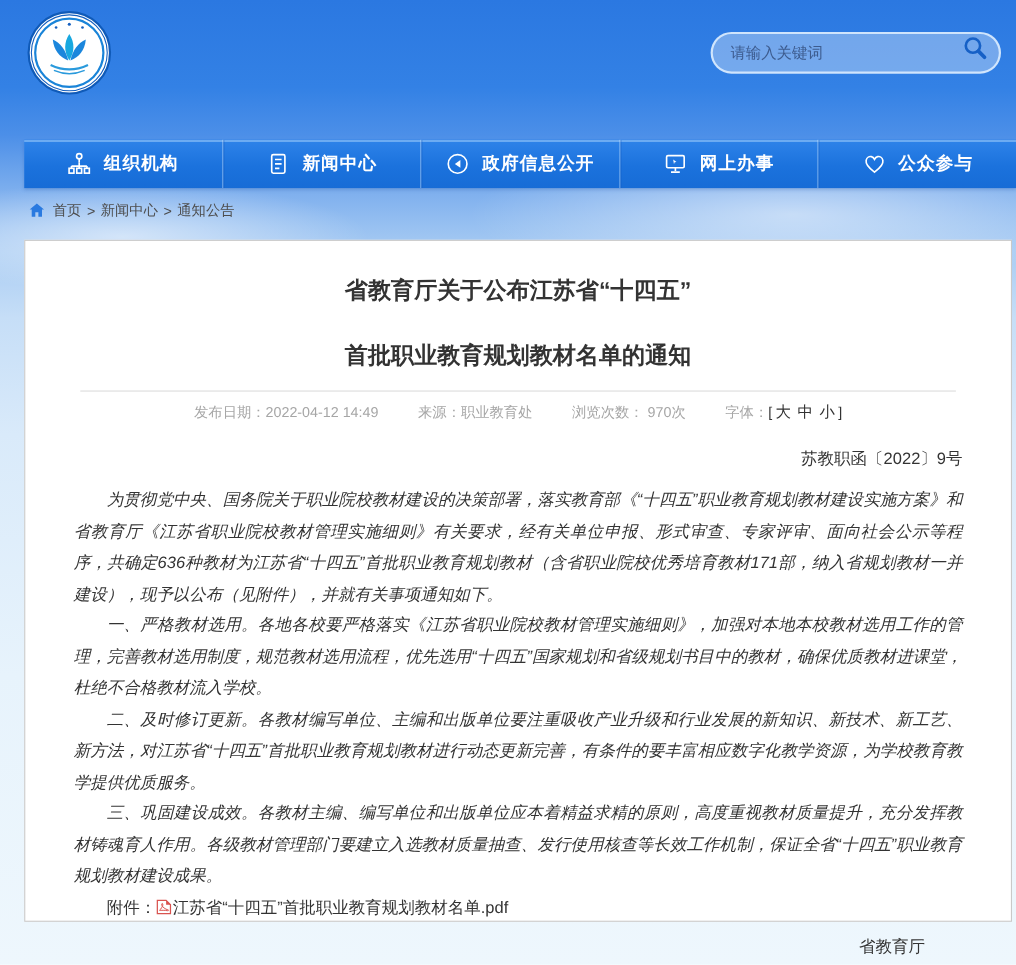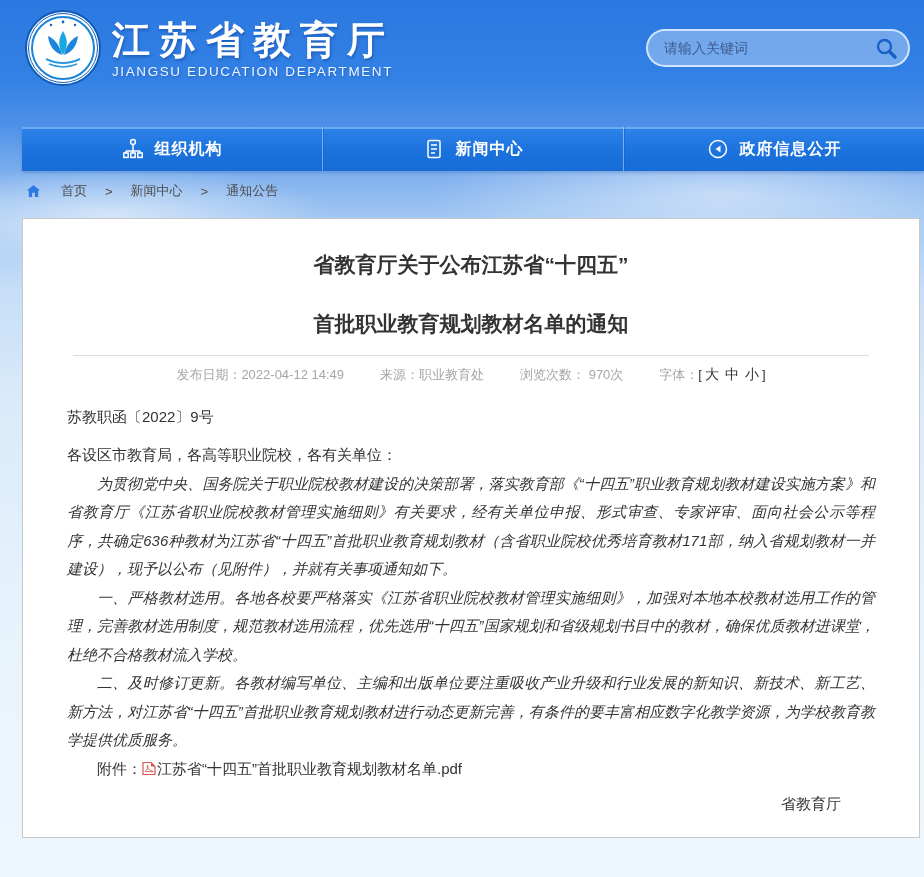--- a/index.html
+++ b/index.html
@@ -25,21 +25,21 @@
     text-shadow:1px 2px 3px rgba(10,60,140,0.45);
   }
   .brand-sub {
     font-size:13.5px; letter-spacing:1.6px; color:#eef5ff; margin-top:2px;
     text-shadow:1px 1px 2px rgba(10,60,140,0.35);
   }
   .search-pill {
     position:absolute; right:14px; top:29px; width:264px; height:38px;
     border:2px solid rgba(225,240,255,0.85); border-radius:19px;
     background:rgba(255,255,255,0.33);
-    display:flex; align-items:center; padding:0 10px 0 16px;
+    display:flex; padding:0 10px 0 16px;
   }
   .search-pill input {
     flex:1; border:none; outline:none; background:transparent;
     font-size:14px; color:#27426e; font-family:"Liberation Sans",sans-serif;
   }
   .search-pill input::placeholder { color:#3d5c8f; opacity:1; }
   .search-btn { width:24px; height:24px; border:none; background:transparent; cursor:pointer; padding:0; }
 
   
   .nav {
@@ -51,21 +51,21 @@
   .nav-item {
     flex:1; display:flex; align-items:center; justify-content:center; gap:11px;
     color:#fff; cursor:pointer;
   }
   .nav-item + .nav-item { border-left:1px solid rgba(190,220,252,0.55); box-shadow:inset 1px 0 0 rgba(20,90,190,0.45); }
   .nav-label { font-size:16px; font-weight:bold; letter-spacing:1px; }
   .nav-icon { width:22px; height:22px; display:block; }
 
   
   .breadcrumb {
-    position:absolute; top:182px; left:26px; display:flex; align-items:center; gap:18px;
+    position:absolute; top:182px; left:26px; display:flex; align-items:center; gap:5px;
     font-size:13px; color:#4d4d4d;
   }
   .crumb { cursor:pointer; }
   .crumb-sep { color:#4d4d4d; }
   .home-icon { width:15px; height:14px; margin-right:2px; }
 
   
   .panel {
     position:absolute; top:218px; left:22px; width:898px; height:620px;
     background:#fff; border:1px solid #c9c9c9; padding:32px 44px 0 44px;
@@ -76,21 +76,21 @@
 
   .meta-row {
     display:flex; justify-content:center; gap:36px; margin-top:10px;
     font-size:13px; color:#a6a6a6;
   }
   .meta-item { white-space:nowrap; }
   .font-sizer { color:#a6a6a6;text-align:center; }
   .font-sizer .bracket { color:#333; }
   .font-opt { color:#333; cursor:pointer; padding:0 3px; font-size:14px; }
 
-  .doc-number { text-align:left; font-size:15px; color:#333; margin-top:24px; }
+  .doc-number { text-align:right; font-size:15px; color:#333; margin-top:24px; }
 
   .art-body { margin-top:14px; font-size:15px; color:#333; line-height:28.5px; text-align:justify; }
   .art-body p.indent { text-indent:2em;font-style:italic; }
 
   .attach-line { font-size:15px; color:#333; line-height:28.5px; text-indent:2em; }
   .pdf-icon { display:inline-block; width:14px; height:15px; vertical-align:-2px; margin-right:1px; }
   .attach-name { color:#333; cursor:pointer; }
 
   .signature { text-align:right; padding-right:34px; font-size:15px; color:#333; line-height:34px; margin-top:4px; }
 </style>
@@ -106,24 +106,20 @@
       <path d="M39 22 C34 30 34 38 39 46 C44 38 44 30 39 22 Z" fill="#18a8e0"></path>
       <path d="M24 27 C25 37 30 43 38 46 C36 37 31 30 24 27 Z" fill="#1b86dc"></path>
       <path d="M54 27 C53 37 48 43 40 46 C42 37 47 30 54 27 Z" fill="#1b86dc"></path>
       <path d="M22 50 Q39 58 56 50" fill="none" stroke="#2a9adc" stroke-width="2"></path>
       <path d="M25 55 Q39 61 53 55" fill="none" stroke="#2a9adc" stroke-width="1.4"></path>
       <circle cx="39" cy="13" r="1.4" fill="#1560c0"></circle>
       <circle cx="27" cy="16" r="1.2" fill="#1560c0"></circle>
       <circle cx="51" cy="16" r="1.2" fill="#1560c0"></circle>
     </svg>
   </div>
-  <div class="brand">
-    <div class="brand-title">江苏省教育厅</div>
-    <div class="brand-sub">JIANGSU EDUCATION DEPARTMENT</div>
-  </div>
   <div class="search-pill">
     <input type="text" placeholder="请输入关键词" style="">
     <button class="search-btn">
       <svg viewBox="0 0 24 24">
         <circle cx="10.5" cy="10.5" r="6.5" fill="none" stroke="#1660c6" stroke-width="2.4"></circle>
         <line x1="15.5" y1="15.5" x2="21" y2="21" stroke="#1660c6" stroke-width="3.4" stroke-linecap="round"></line>
       </svg>
     </button>
   </div>
 </div>
@@ -152,20 +148,35 @@
     </svg>
     <span class="nav-label">新闻中心</span>
   </div>
   <div class="nav-item">
     <svg class="nav-icon" viewBox="0 0 22 22" fill="none" stroke="#fff" stroke-width="1.5">
       <circle cx="11" cy="11" r="8.5"></circle>
       <path d="M13.5 7.5 L8.5 11 L13.5 14.5 Z" fill="#fff" stroke="none"></path>
     </svg>
     <span class="nav-label">政府信息公开</span>
   </div>
+  <div class="nav-item">
+    <svg class="nav-icon" viewBox="0 0 22 22" fill="none" stroke="#fff" stroke-width="1.5">
+      <rect x="3" y="3.5" width="16" height="11" rx="1.2"></rect>
+      <line x1="11" y1="14.5" x2="11" y2="17.5"></line>
+        <line x1="7" y1="18.5" x2="15" y2="18.5"></line>
+      <path d="M9 7 l3 2.2 -1.7 0.4 -0.6 1.8 Z" fill="#fff" stroke="none"></path>
+    </svg>
+    <span class="nav-label">网上办事</span>
+  </div>
+  <div class="nav-item">
+    <svg class="nav-icon" viewBox="0 0 22 22" fill="none" stroke="#fff" stroke-width="1.5">
+      <path d="M11 18.5 C5 14 2.8 10.8 3.4 7.8 C3.9 5.4 6 4 8.1 4.4 C9.5 4.7 10.4 5.6 11 6.8 C11.6 5.6 12.5 4.7 13.9 4.4 C16 4 18.1 5.4 18.6 7.8 C19.2 10.8 17 14 11 18.5 Z"></path>
+    </svg>
+    <span class="nav-label">公众参与</span>
+  </div>
 </div>
 
 <div class="breadcrumb">
   <svg class="home-icon" viewBox="0 0 16 15">
     <path d="M8 1 L15 7 L13 7 L13 14 L9.5 14 L9.5 9.5 L6.5 9.5 L6.5 14 L3 14 L3 7 L1 7 Z" fill="#2a7ae0"></path>
   </svg>
   <span class="crumb">首页</span>
   <span class="crumb-sep">&gt;</span>
   <span class="crumb">新闻中心</span>
   <span class="crumb-sep">&gt;</span>
@@ -181,24 +192,24 @@
     <span class="meta-item">发布日期：2022-04-12 14:49</span>
     <span class="meta-item">来源：职业教育处</span>
     <span class="meta-item">浏览次数：  970次</span>
     <span class="meta-item font-sizer"><span>字体：</span><span class="bracket">[</span><span class="font-opt">大</span><span class="font-opt">中</span><span class="font-opt">小</span><span class="bracket">]</span>
     </span>
   </div>
 
   <div class="doc-number">苏教职函〔2022〕9号</div>
 
   <div class="art-body">
-    <p>各设区市教育局，各高等职业院校，各有关单位：</p>
     <p class="indent">为贯彻党中央、国务院关于职业院校教材建设的决策部署，落实教育部《“十四五”职业教育规划教材建设实施方案》和省教育厅《江苏省职业院校教材管理实施细则》有关要求，经有关单位申报、形式审查、专家评审、面向社会公示等程序，共确定636种教材为江苏省“十四五”首批职业教育规划教材（含省职业院校优秀培育教材171部，纳入省规划教材一并建设），现予以公布（见附件），并就有关事项通知如下。</p>
     <p class="indent">一、严格教材选用。各地各校要严格落实《江苏省职业院校教材管理实施细则》，加强对本地本校教材选用工作的管理，完善教材选用制度，规范教材选用流程，优先选用“十四五”国家规划和省级规划书目中的教材，确保优质教材进课堂，杜绝不合格教材流入学校。</p>
     <p class="indent">二、及时修订更新。各教材编写单位、主编和出版单位要注重吸收产业升级和行业发展的新知识、新技术、新工艺、新方法，对江苏省“十四五”首批职业教育规划教材进行动态更新完善，有条件的要丰富相应数字化教学资源，为学校教育教学提供优质服务。</p>
+    <p class="indent">三、巩固建设成效。各教材主编、编写单位和出版单位应本着精益求精的原则，高度重视教材质量提升，充分发挥教材铸魂育人作用。各级教材管理部门要建立入选教材质量抽查、发行使用核查等长效工作机制，保证全省“十四五”职业教育规划教材建设成果。</p>
   </div>
 
   <div class="attach-line">
     <span>附件：</span><svg class="pdf-icon" viewBox="0 0 14 15">
       <path d="M1 1.5 L9 1.5 L13 5.5 L13 13.5 L1 13.5 Z" fill="#fff" stroke="#d9534f" stroke-width="1.2"></path>
       <path d="M9 1.5 L9 5.5 L13 5.5 Z" fill="#d9534f"></path>
       <path d="M3 10.5 C4.5 9.5 6.5 6 6 4.8 C5.6 3.8 4.6 4.6 5 5.8 C5.5 7.4 8.5 9.8 10.5 10 C11.8 10.1 11.3 11.3 10 10.9 C8 10.3 4.5 10.7 3 10.5 Z" fill="none" stroke="#d9534f" stroke-width="0.9"></path>
     </svg><span class="attach-name">江苏省“十四五”首批职业教育规划教材名单.pdf</span>
   </div>
 

